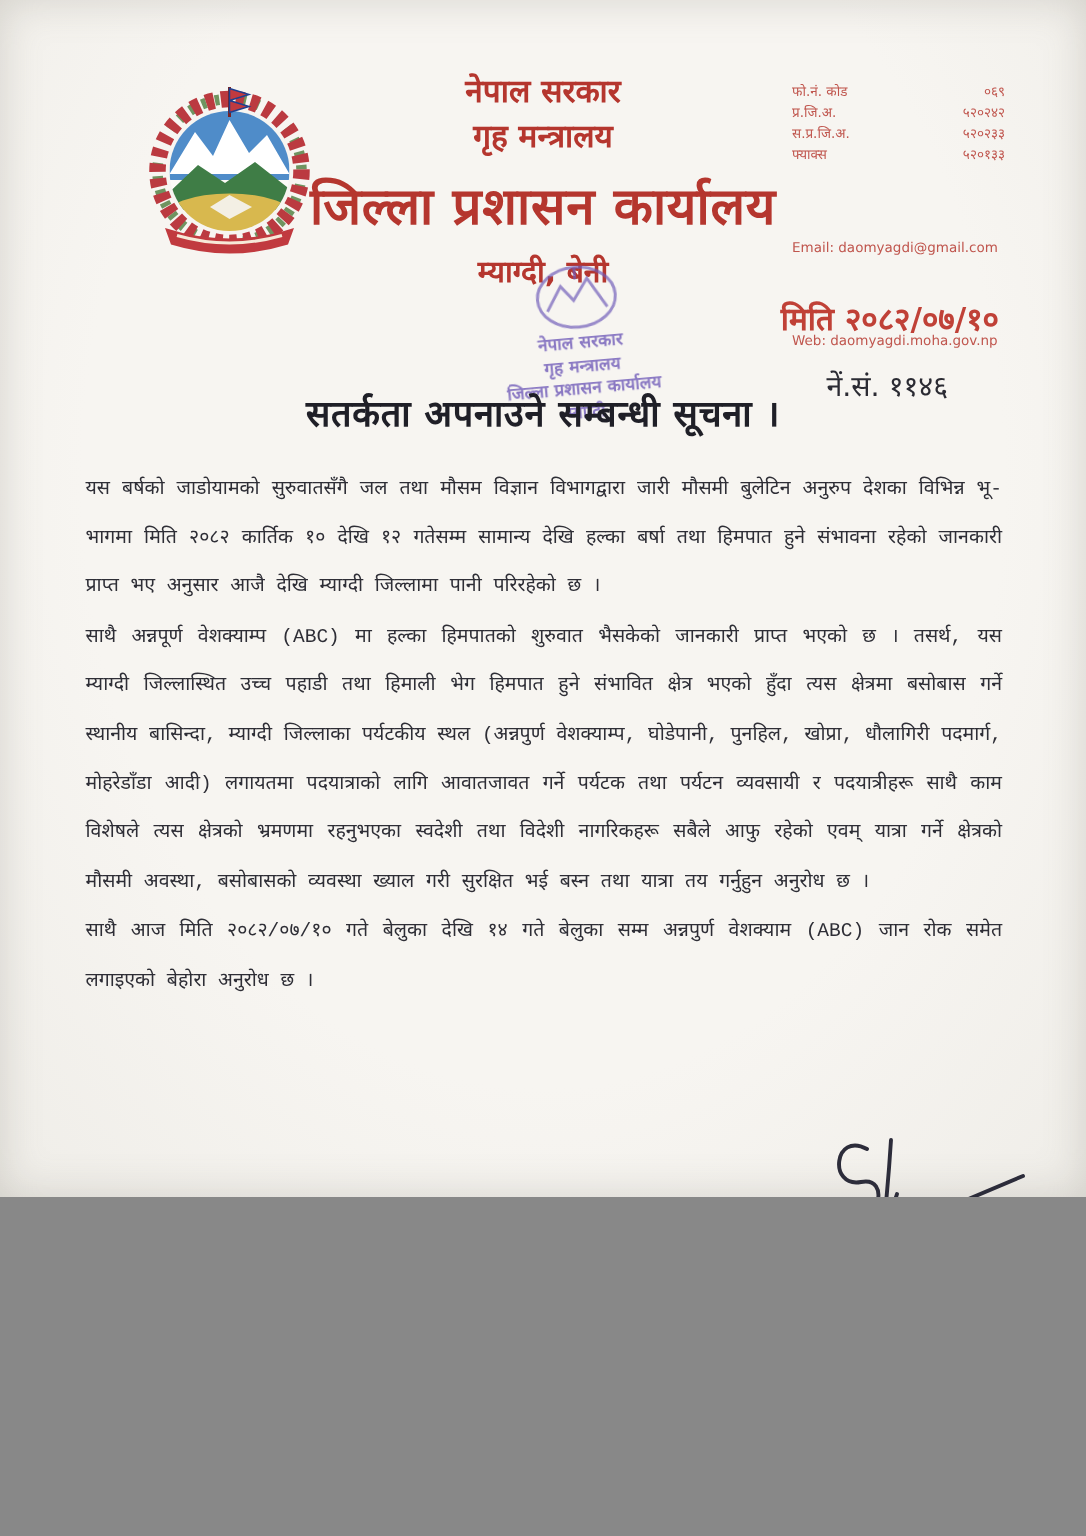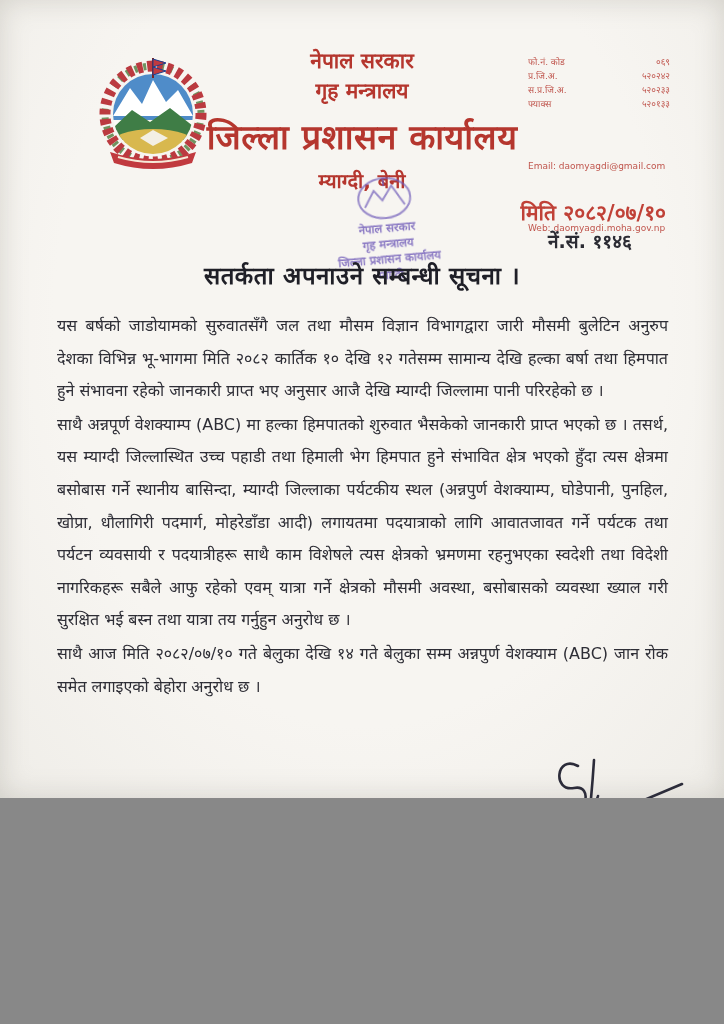--- a/index.html
+++ b/index.html
@@ -30,30 +30,30 @@
   .stamp{
     position:absolute;left:292px;top:176px;width:190px;text-align:center;
     color:#6f5ab8;opacity:.8;transform:rotate(-5deg);
     filter:blur(.3px);
     pointer-events:none;
   }
   .stamp-line{font-size:11.5px;font-weight:bold;line-height:1.35;}
   .stamp svg{display:block;margin:0 auto 1px auto;}
   
   .date{position:absolute;right:58px;top:198px;color:#c04137;font-weight:bold;font-size:21px;}
-  .refno{position:absolute;right:92px;top:228px;color:#2b2b33;font-weight:bold;font-size:19px;}
+  .refno{position:absolute;right:92px;top:244px;color:#2b2b33;font-weight:normal;font-size:19px;}
   
   .title{
     position:absolute;left:0;right:0;top:258px;margin:0;text-align:center;
     font-size:24px;font-weight:bold;color:#1f1f27;letter-spacing:.5px;
   }
   
   .body-text{
     position:absolute;left:57px;right:56px;top:310px;
-    font-size:16px;line-height:32.6px;text-align:justify;color:#2e2e36;
+    font-size:13px;line-height:32.6px;text-align:justify;color:#2e2e36;font-family:Liberation Mono, monospace;
   }
   .body-text p{margin:0 0 1px 0;}
   
   .sig-svg{position:absolute;left:468px;top:752px;pointer-events:none;}
   .sig-name{position:absolute;left:430px;width:250px;top:860px;text-align:center;font-weight:bold;font-size:24px;color:#24242c;}
   .sig-title{position:absolute;left:420px;width:270px;top:894px;text-align:center;font-weight:bold;font-size:20px;color:#24242c;}
 </style>
 </head>
 <body>
 

